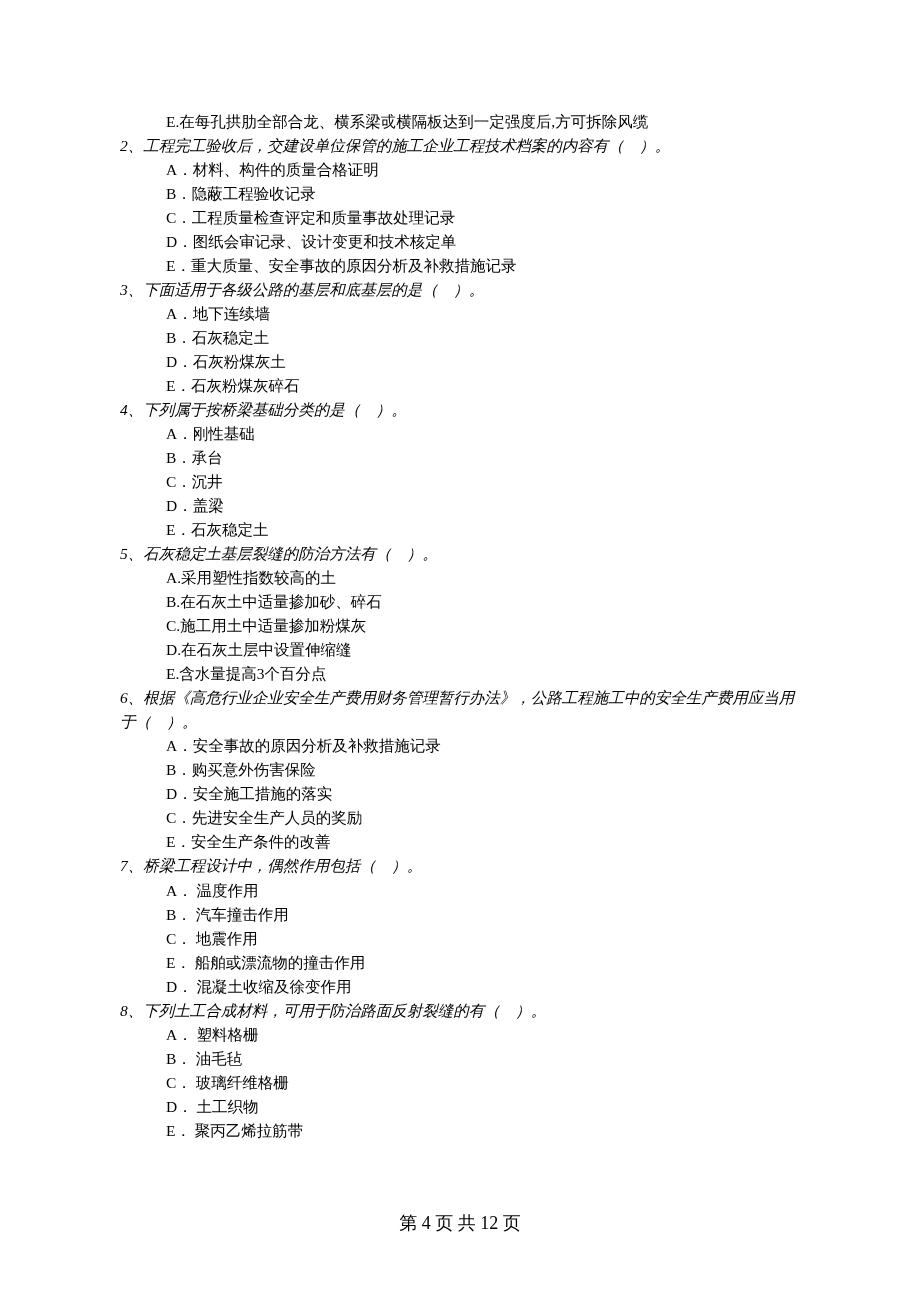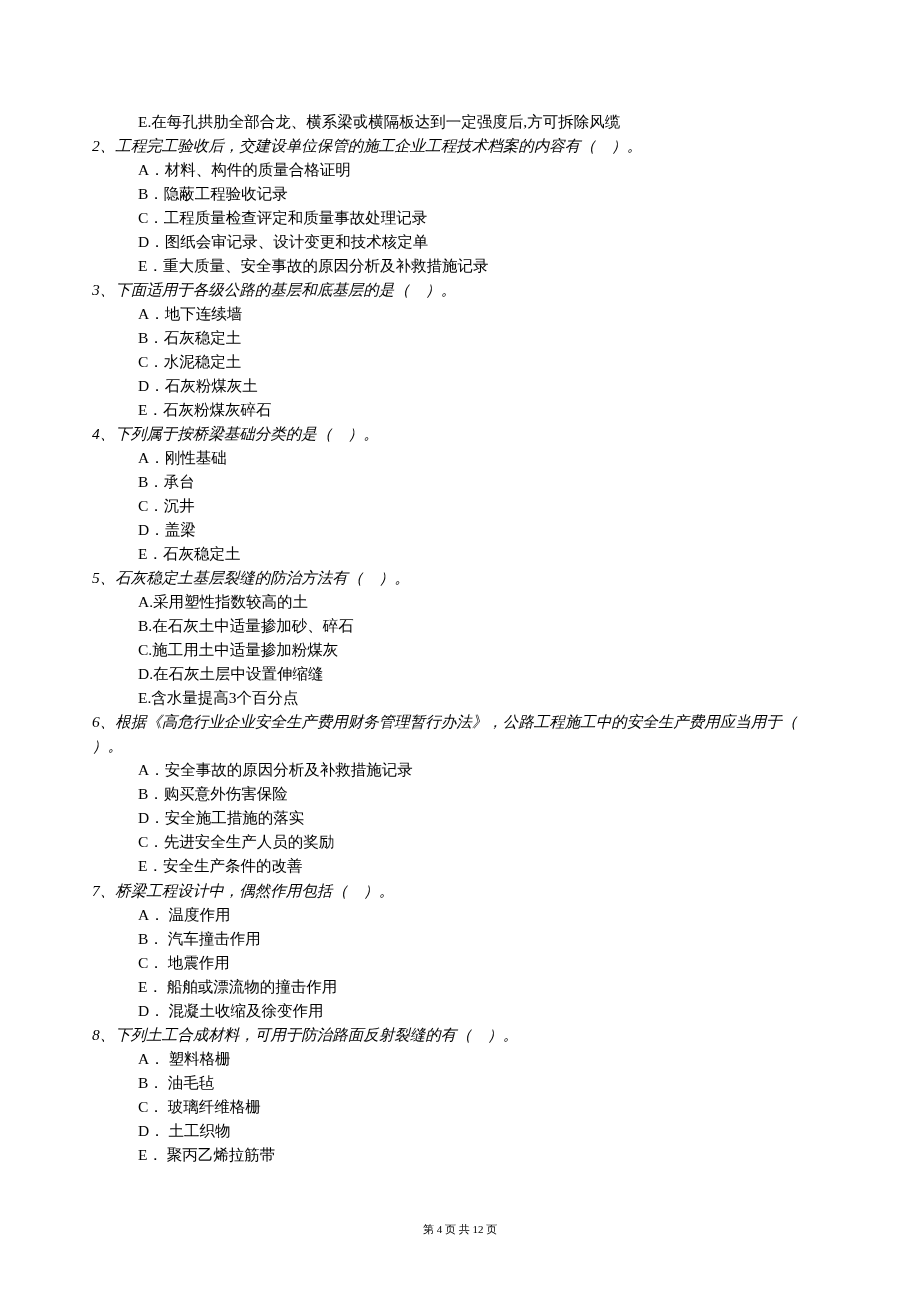--- a/index.html
+++ b/index.html
@@ -9,62 +9,61 @@
     font-family: "SimSun", "宋体", serif;
     font-size: 15.5px;
     color: #000;
     line-height: 1.55;
     width: 920px;
     height: 1302px;
     box-sizing: border-box;
     position: relative;
   }
   .page {
-    padding: 110px 120px 0 92px;
+    padding: 110px 120px 0 120px;
   }
   .line {
     white-space: pre-wrap;
   }
   .indent-opt-e {
     padding-left: 46px;
   }
   .q-line {
     padding-left: 0;
     font-style: italic;
   }
   .opt-line {
     padding-left: 46px;
   }
   .footer {
     position: absolute;
     bottom: 64px;
     left: 0;
     width: 100%;
     text-align: center;
-    font-size: 11px;
+    font-size: 18px;
   }
 </style>
 </head>
 <body>
 
 <div class="page">
 
   <div class="line indent-opt-e">E.在每孔拱肋全部合龙、横系梁戓横隔板达到一定强度后,方可拆除风缆</div>
 
   <div class="line q-line">2、工程完工验收后，交建设单位保管的施工企业工程技术档案的内容有（    ）。</div>
   <div class="line opt-line">A．材料、构件的质量合格证明</div>
   <div class="line opt-line">B．隐蔽工程验收记录</div>
   <div class="line opt-line">C．工程质量检查评定和质量事故处理记录</div>
   <div class="line opt-line">D．图纸会审记录、设计变更和技术核定单</div>
   <div class="line opt-line">E．重大质量、安全事故的原因分析及补救措施记录</div>
 
   <div class="line q-line">3、下面适用于各级公路的基层和底基层的是（    ）。</div>
   <div class="line opt-line">A．地下连续墙</div>
   <div class="line opt-line">B．石灰稳定土</div>
-  <div class="line opt-line">C．水泥稳定土</div>
   <div class="line opt-line">D．石灰粉煤灰土</div>
   <div class="line opt-line">E．石灰粉煤灰碎石</div>
 
   <div class="line q-line">4、下列属于按桥梁基础分类的是（    ）。</div>
   <div class="line opt-line">A．刚性基础</div>
   <div class="line opt-line">B．承台</div>
   <div class="line opt-line">C．沉井</div>
   <div class="line opt-line">D．盖梁</div>
   <div class="line opt-line">E．石灰稳定土</div>
 

